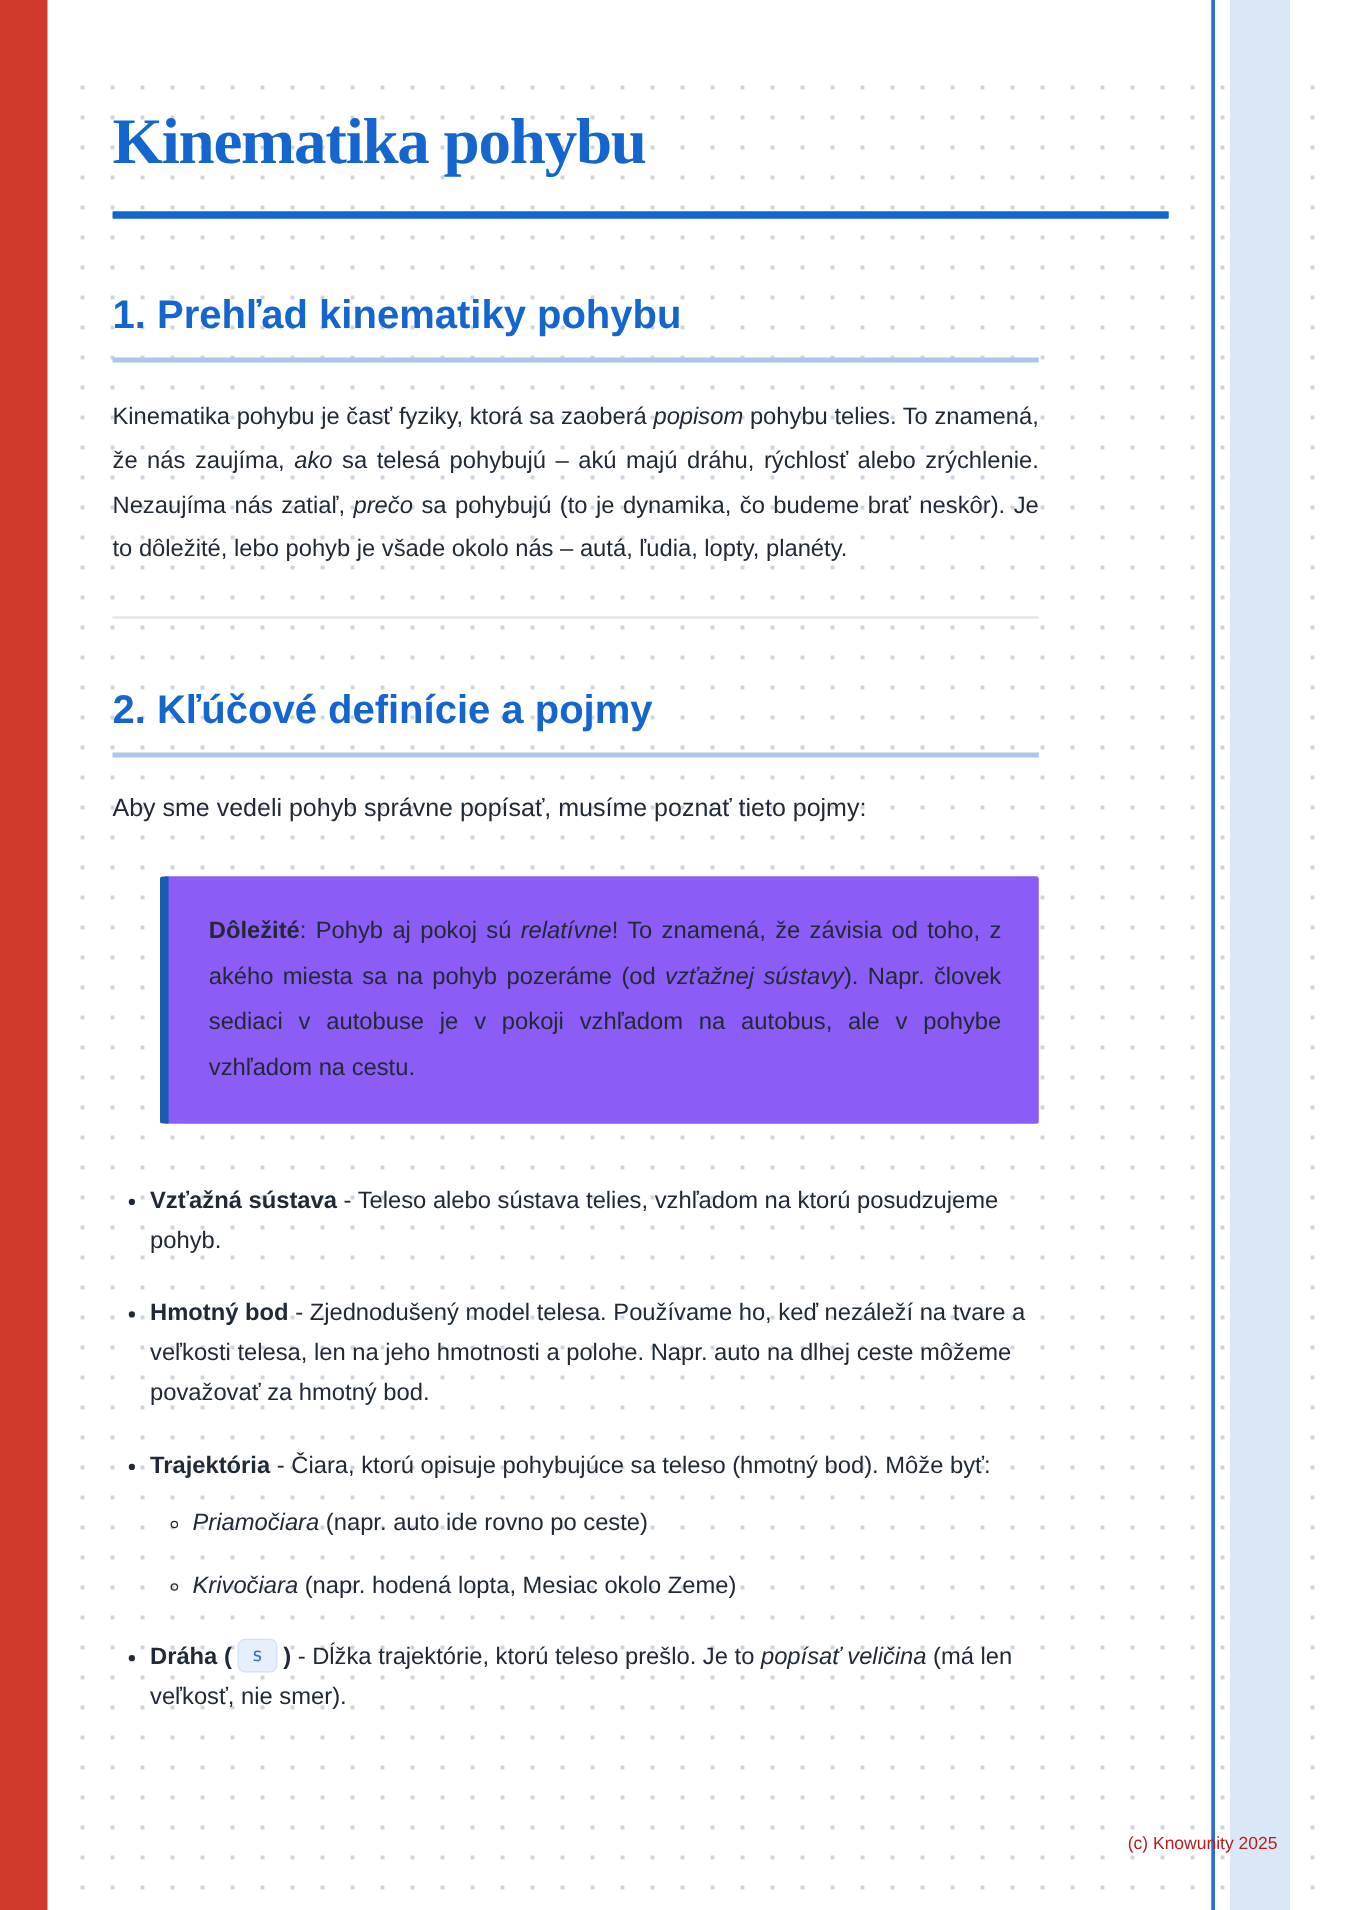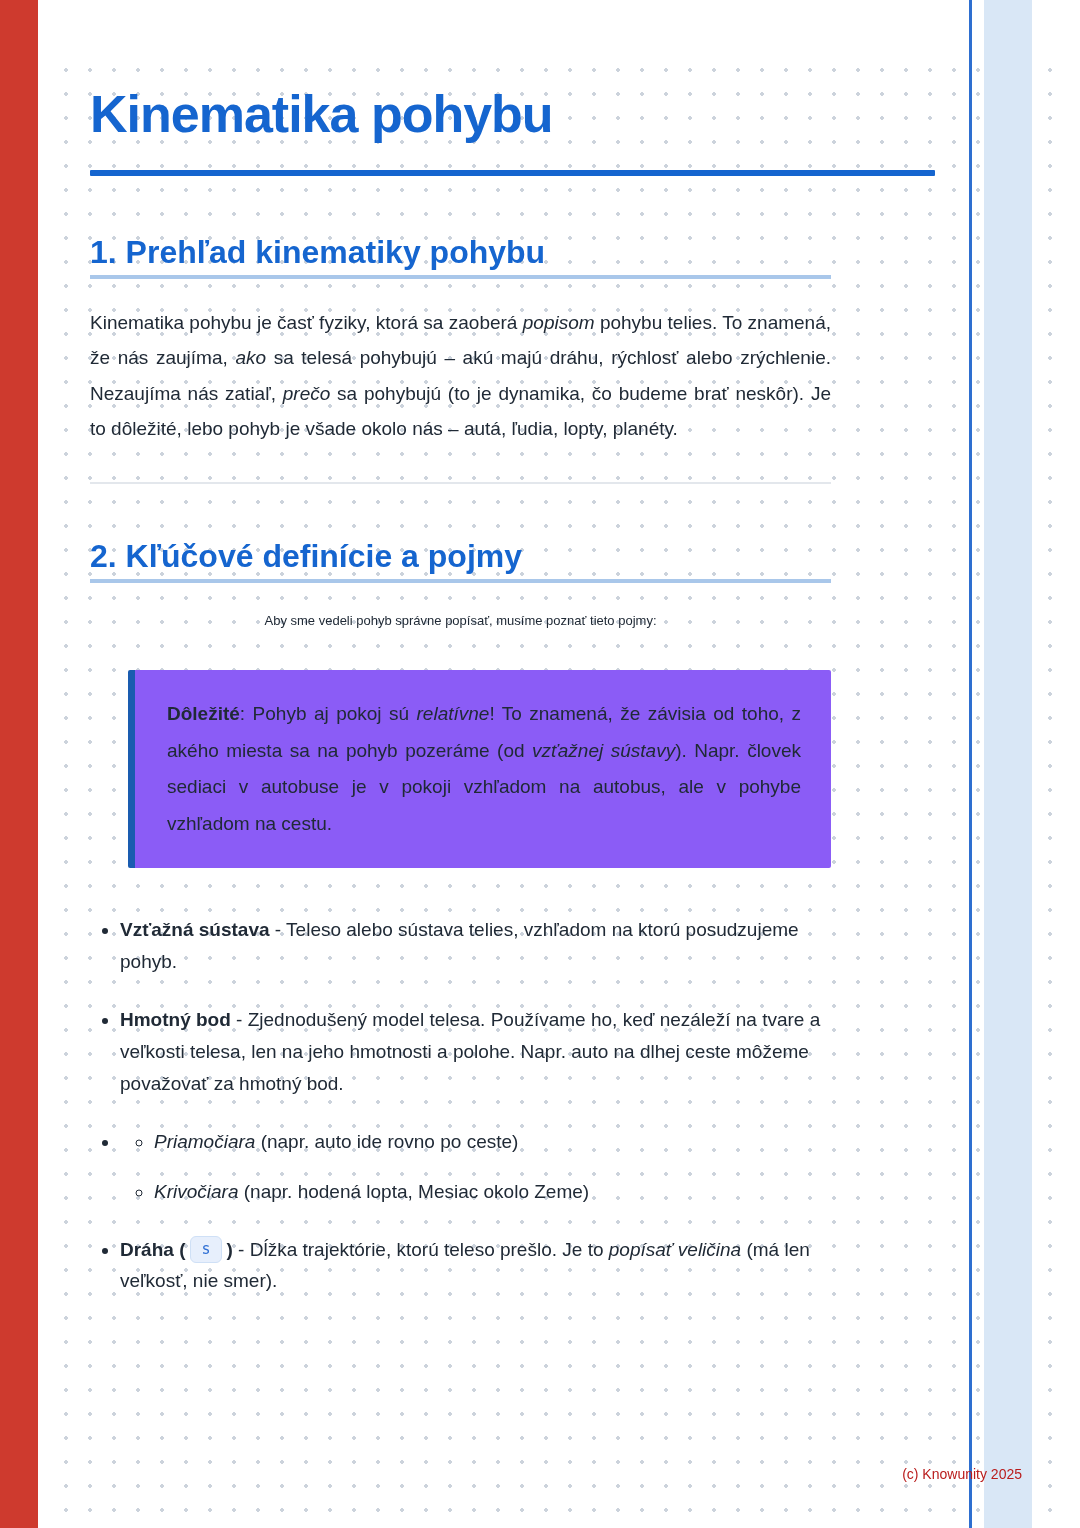--- a/index.html
+++ b/index.html
@@ -17,30 +17,30 @@
   }
   .red-bar{position:absolute;left:0;top:0;bottom:0;width:38px;background:#ce3a2e;z-index:2;}
   .right-band{position:absolute;left:984px;top:0;bottom:0;width:48px;background:#d9e7f6;z-index:0;}
   .right-line{position:absolute;left:969px;top:0;bottom:0;width:3px;background:#2e6fd0;z-index:1;}
   .dot-layer{
     position:absolute;left:48px;top:50px;right:8px;bottom:0;z-index:0;
     background-image:radial-gradient(circle,var(--dot) 1.6px,transparent 1.9px);
     background-size:24px 24px;background-position:6px 8px;
   }
   .content{position:absolute;left:90px;top:84px;width:741px;z-index:3;}
-  .page-title{margin:0;font-size:52px;font-weight:800;letter-spacing:-1px;color:var(--blue);}
+  .page-title{margin:0;font-size:52px;font-weight:800;letter-spacing:-1px;color:var(--blue);font-family:Liberation Serif, serif;}
   .title-rule{width:845px;height:6px;background:var(--blue);margin-top:26px;border-radius:1px;}
   .section-heading{
     margin:0;font-size:32px;font-weight:700;color:var(--blue);
-    padding-bottom:4px;border-bottom:4px solid var(--underline);
+    padding-bottom:16px;border-bottom:4px solid var(--underline);
   }
   .mt-s1{margin-top:58px;}
   .lead{font-size:19px;line-height:1.86;text-align:justify;margin:26px 0 0 0;}
   .divider{border:none;border-top:2px solid #e3e7ec;margin:36px 0 54px 0;}
-  .intro{font-size:13px;margin:30px 0 0 0;text-align:center;}
+  .intro{font-size:20px;margin:30px 0 0 0;}
   ul.defs{margin:32px 0 0 0;padding-left:30px;font-size:19px;line-height:1.68;}
   ul.defs>li{margin-bottom:26px;}
   ul.defs>li::marker{color:var(--ink);}
   ul.sub{list-style:circle;margin:14px 0 0 0;padding-left:34px;}
   ul.sub>li{margin-bottom:18px;}
   .callout{
     margin:42px 0 46px 38px;background:#8b5cf6;border-left:7px solid #1a5cb0;
     padding:26px 30px 26px 32px;font-size:19px;line-height:1.92;text-align:justify;
     border-radius:2px;
   }
@@ -80,20 +80,21 @@
   </div>
 
   <ul class="defs">
     <li>
       <span><strong>Vzťažná sústava</strong><span> - Teleso alebo sústava telies, vzhľadom na ktorú posudzujeme pohyb.</span></span>
     </li>
     <li>
       <span><strong>Hmotný bod</strong><span> - Zjednodušený model telesa. Používame ho, keď nezáleží na tvare a veľkosti telesa, len na jeho hmotnosti a polohe. Napr. auto na dlhej ceste môžeme považovať za hmotný bod.</span></span>
     </li>
     <li>
+      <span><strong>Trajektória</strong><span> - Čiara, ktorú opisuje pohybujúce sa teleso (hmotný bod). Môže byť:</span></span>
       <ul class="sub">
         <li>
           <span><em>Priamočiara</em><span> (napr. auto ide rovno po ceste)</span></span>
         </li>
         <li>
           <span><em>Krivočiara</em><span> (napr. hodená lopta, Mesiac okolo Zeme)</span></span>
         </li>
       </ul>
     </li>
     <li>

